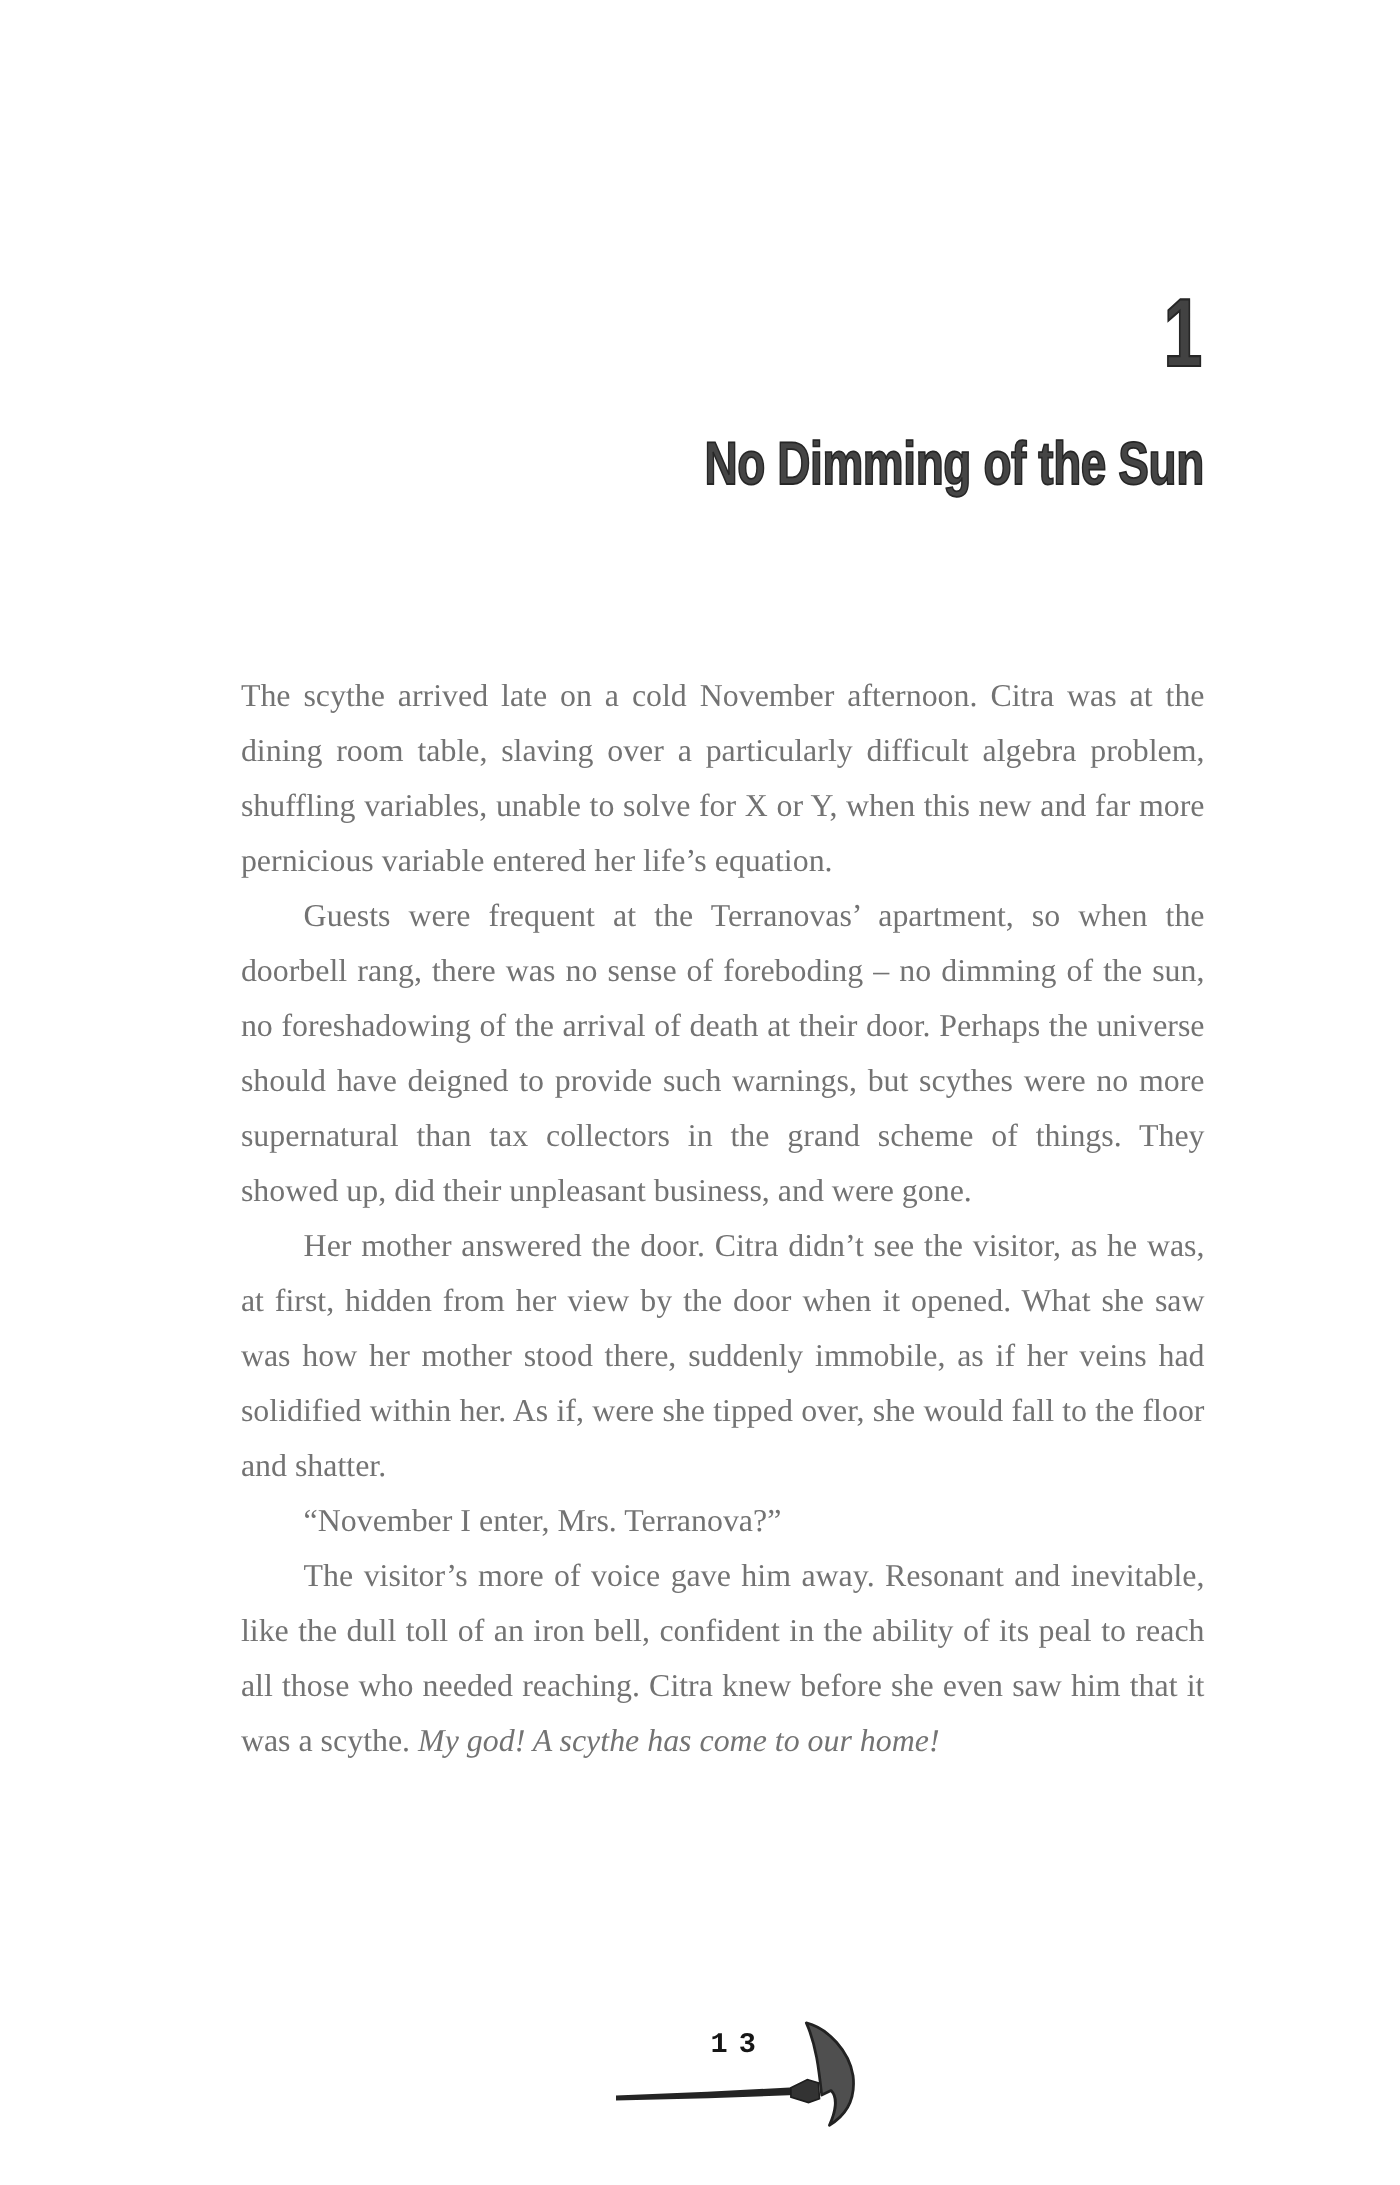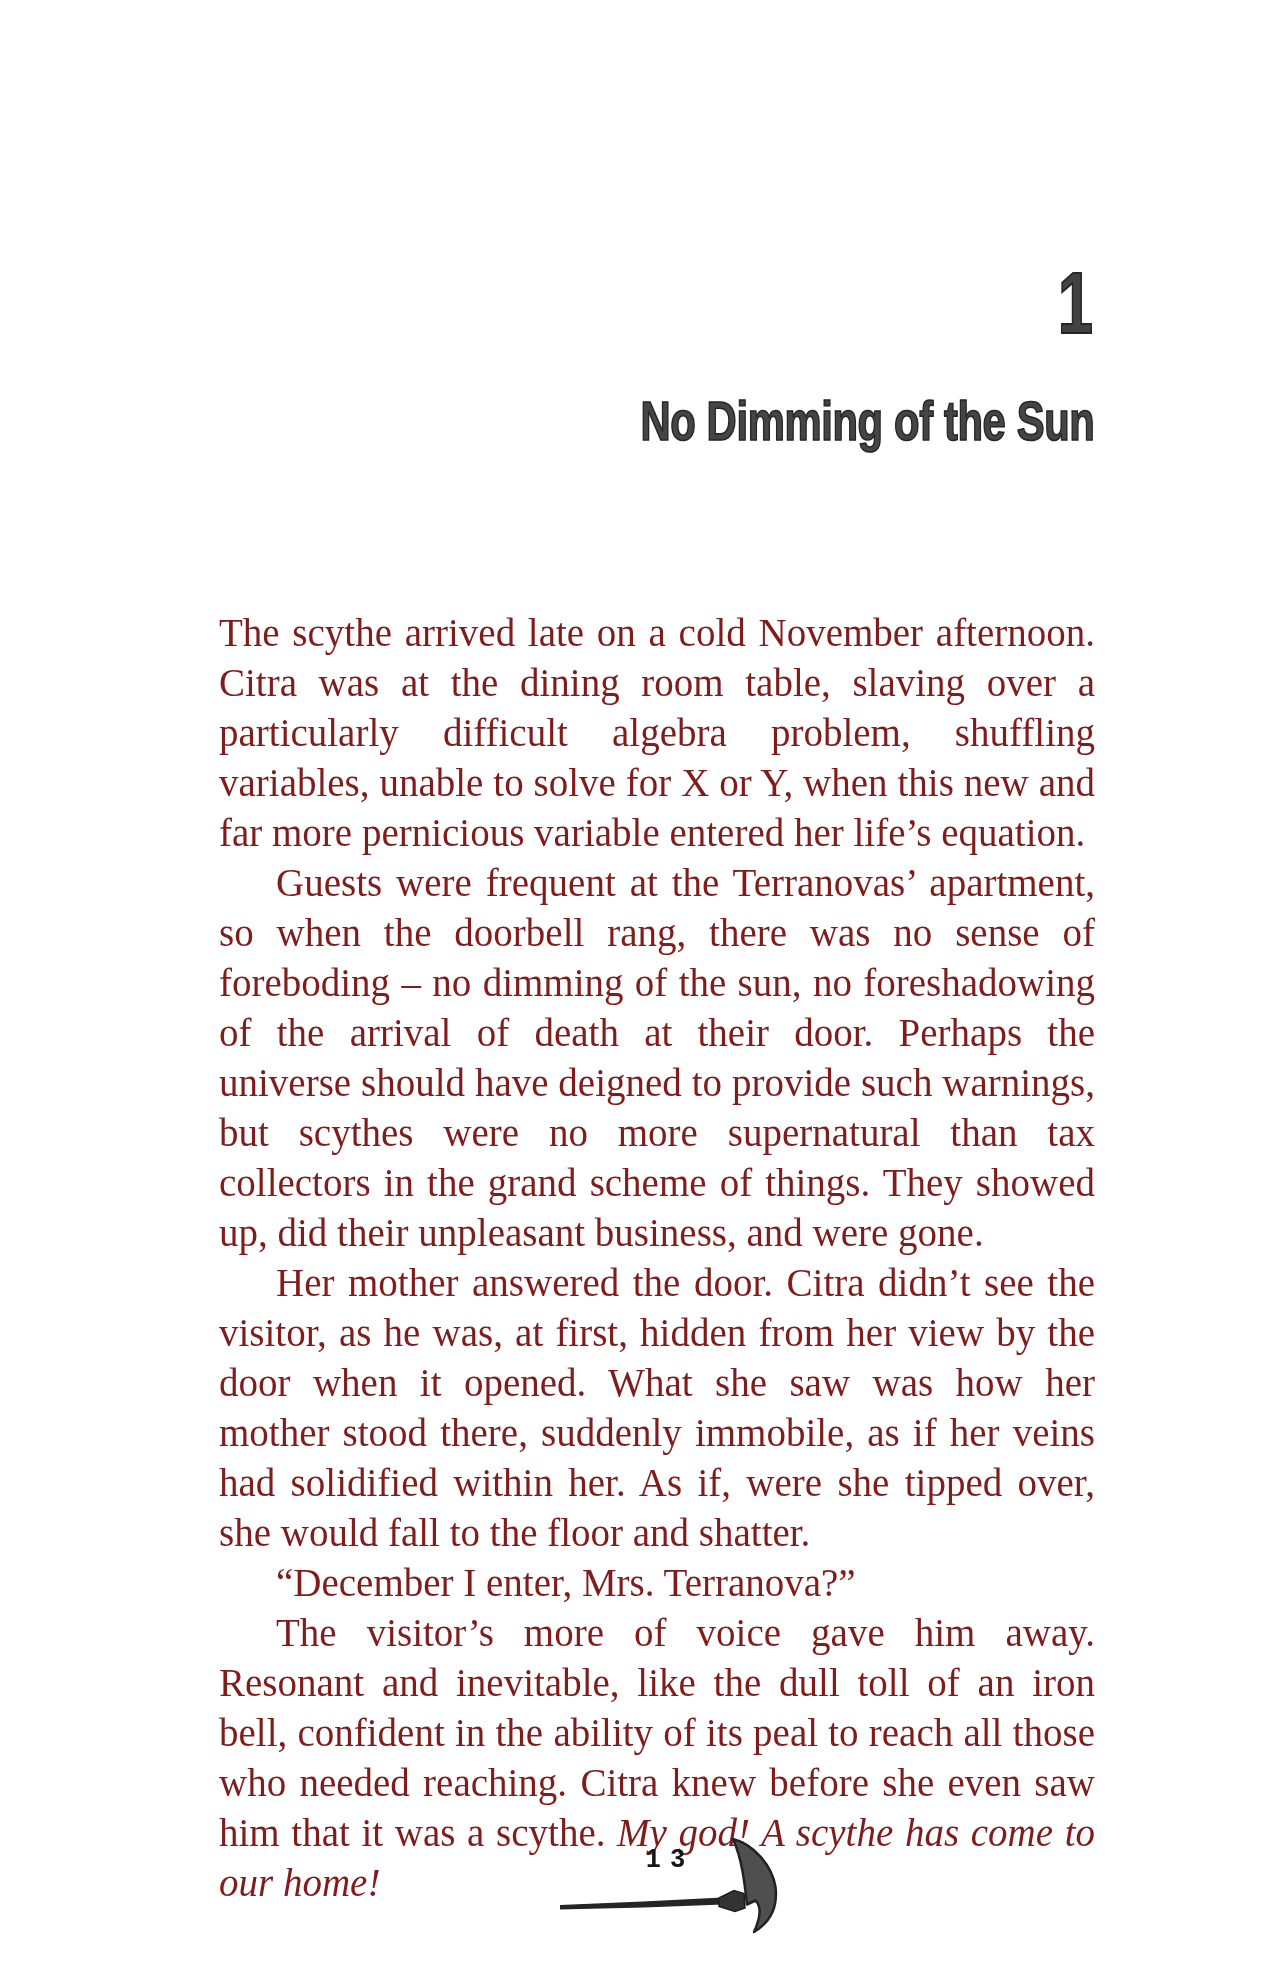--- a/index.html
+++ b/index.html
@@ -45,40 +45,40 @@
     transform: scaleX(0.76);
     transform-origin: 100% 50%;
     white-space: nowrap;
     letter-spacing: -0.5px;
   }
   .body-text {
     position: absolute;
     left: 219px;
     top: 608px;
     width: 876px;
-    font-size: 39px;
+    font-size: 29px;
     line-height: 50px;
-    color: #7f1d1d;
+    color: #737373;
     text-align: justify;
   }
   .body-text p {
     margin: 0;
     text-indent: 57px;
   }
   .body-text p.no-indent {
     text-indent: 0;
   }
   .italic {
     font-style: italic;
   }
   .page-number {
     position: absolute;
     left: 646px;
     top: 1843px;
-    font-family: Liberation Sans, sans-serif;
+    font-family: Liberation Mono, monospace;
     font-weight: 700;
     font-size: 26px;
     letter-spacing: 10px;
     color: #161616;
   }
   .scythe {
     position: absolute;
     left: 548px;
     top: 1828px;
   }
@@ -89,21 +89,21 @@
 <div class="page">
 
   <div class="chapter-number">1</div>
 
   <h1 class="chapter-title">No Dimming of the Sun</h1>
 
   <div class="body-text">
     <p class="no-indent">The scythe arrived late on a cold November afternoon. Citra was at the dining room table, slaving over a particularly difficult algebra problem, shuffling variables, unable to solve for X or Y, when this new and far more pernicious variable entered her life’s equation.</p>
     <p>Guests were frequent at the Terranovas’ apartment, so when the doorbell rang, there was no sense of foreboding – no dimming of the sun, no foreshadowing of the arrival of death at their door. Perhaps the universe should have deigned to provide such warnings, but scythes were no more supernatural than tax collectors in the grand scheme of things. They showed up, did their unpleasant business, and were gone.</p>
     <p>Her mother answered the door. Citra didn’t see the visitor, as he was, at first, hidden from her view by the door when it opened. What she saw was how her mother stood there, suddenly immobile, as if her veins had solidified within her. As if, were she tipped over, she would fall to the floor and shatter.</p>
-    <p>“December I enter, Mrs. Terranova?”</p>
+    <p>“November I enter, Mrs. Terranova?”</p>
     <p><span>The visitor’s more of voice gave him away. Resonant and inevitable, like the dull toll of an iron bell, confident in the ability of its peal to reach all those who needed reaching. Citra knew before she even saw him that it was a scythe. </span><span class="italic">My god! A scythe has come to our home!</span></p>
   </div>
 
   <div class="page-number">13</div>
 
   <svg class="scythe" width="240" height="110" viewBox="0 0 240 110" xmlns="http://www.w3.org/2000/svg">
 
     <path d="M12 77 L95 73.5 L174 69.5 L175 76.5 L96 79.5 L12 81.5 Z" fill="#242424"></path>
 
     <path d="M171 70 L186 62.5 L196 65.5 L197 80 L187 83.5 L171 78.5 Z" fill="#333333" stroke="#1d1d1d" stroke-width="1.5"></path>

